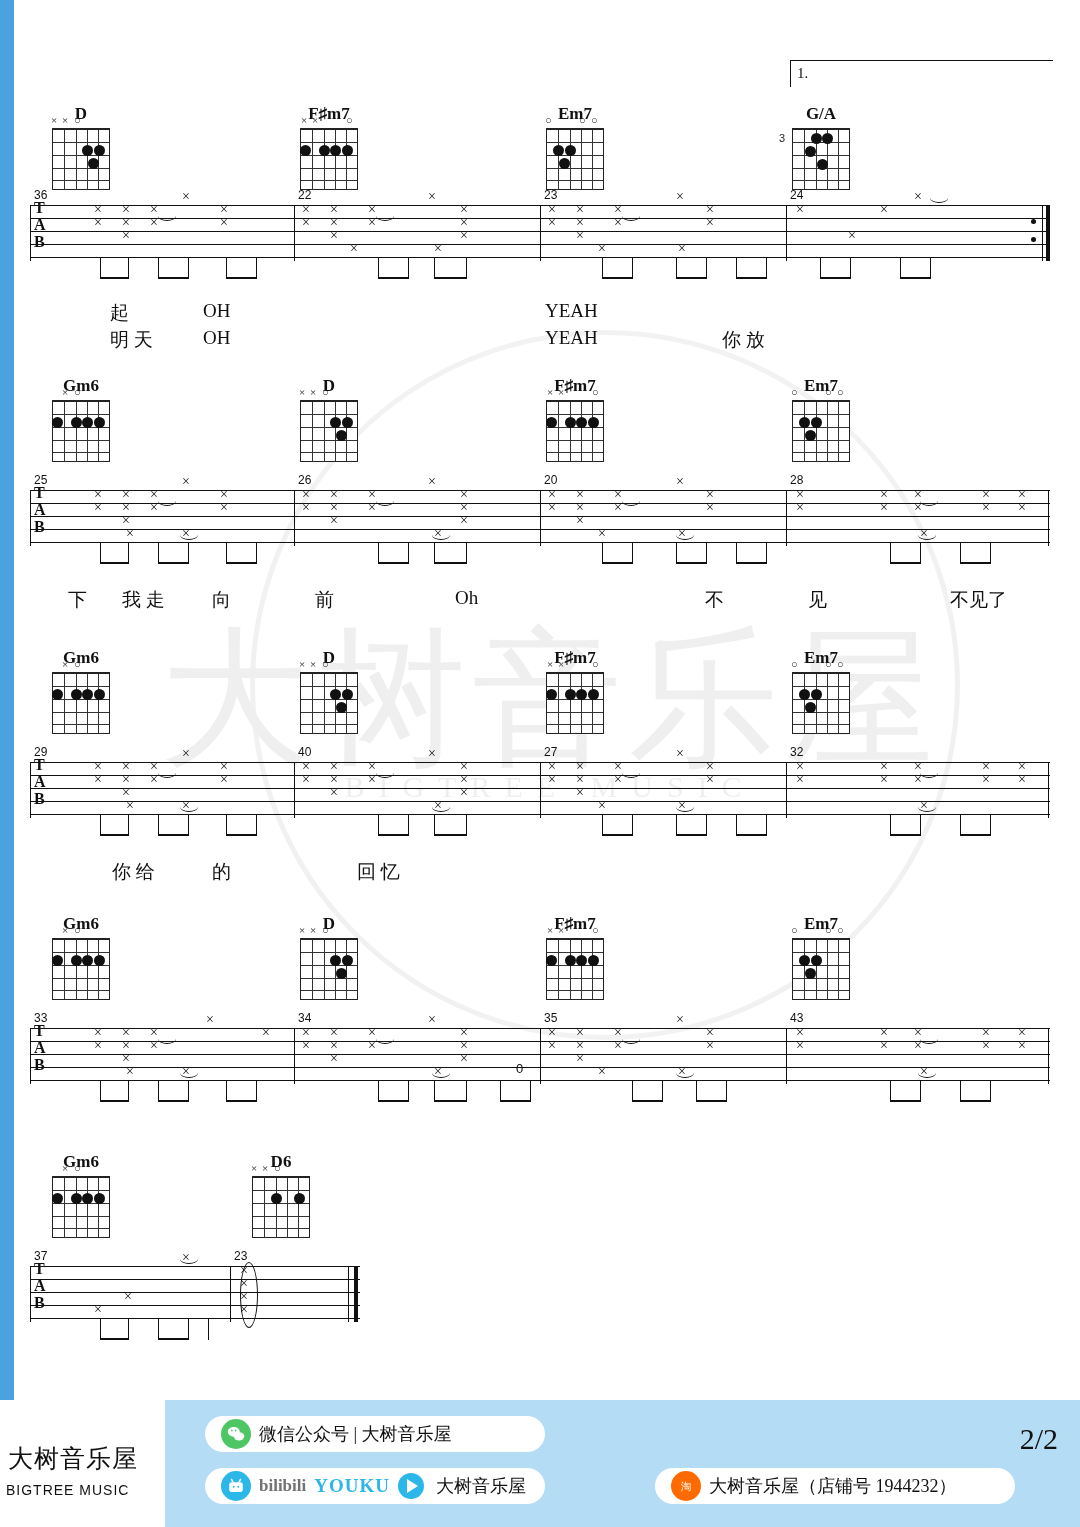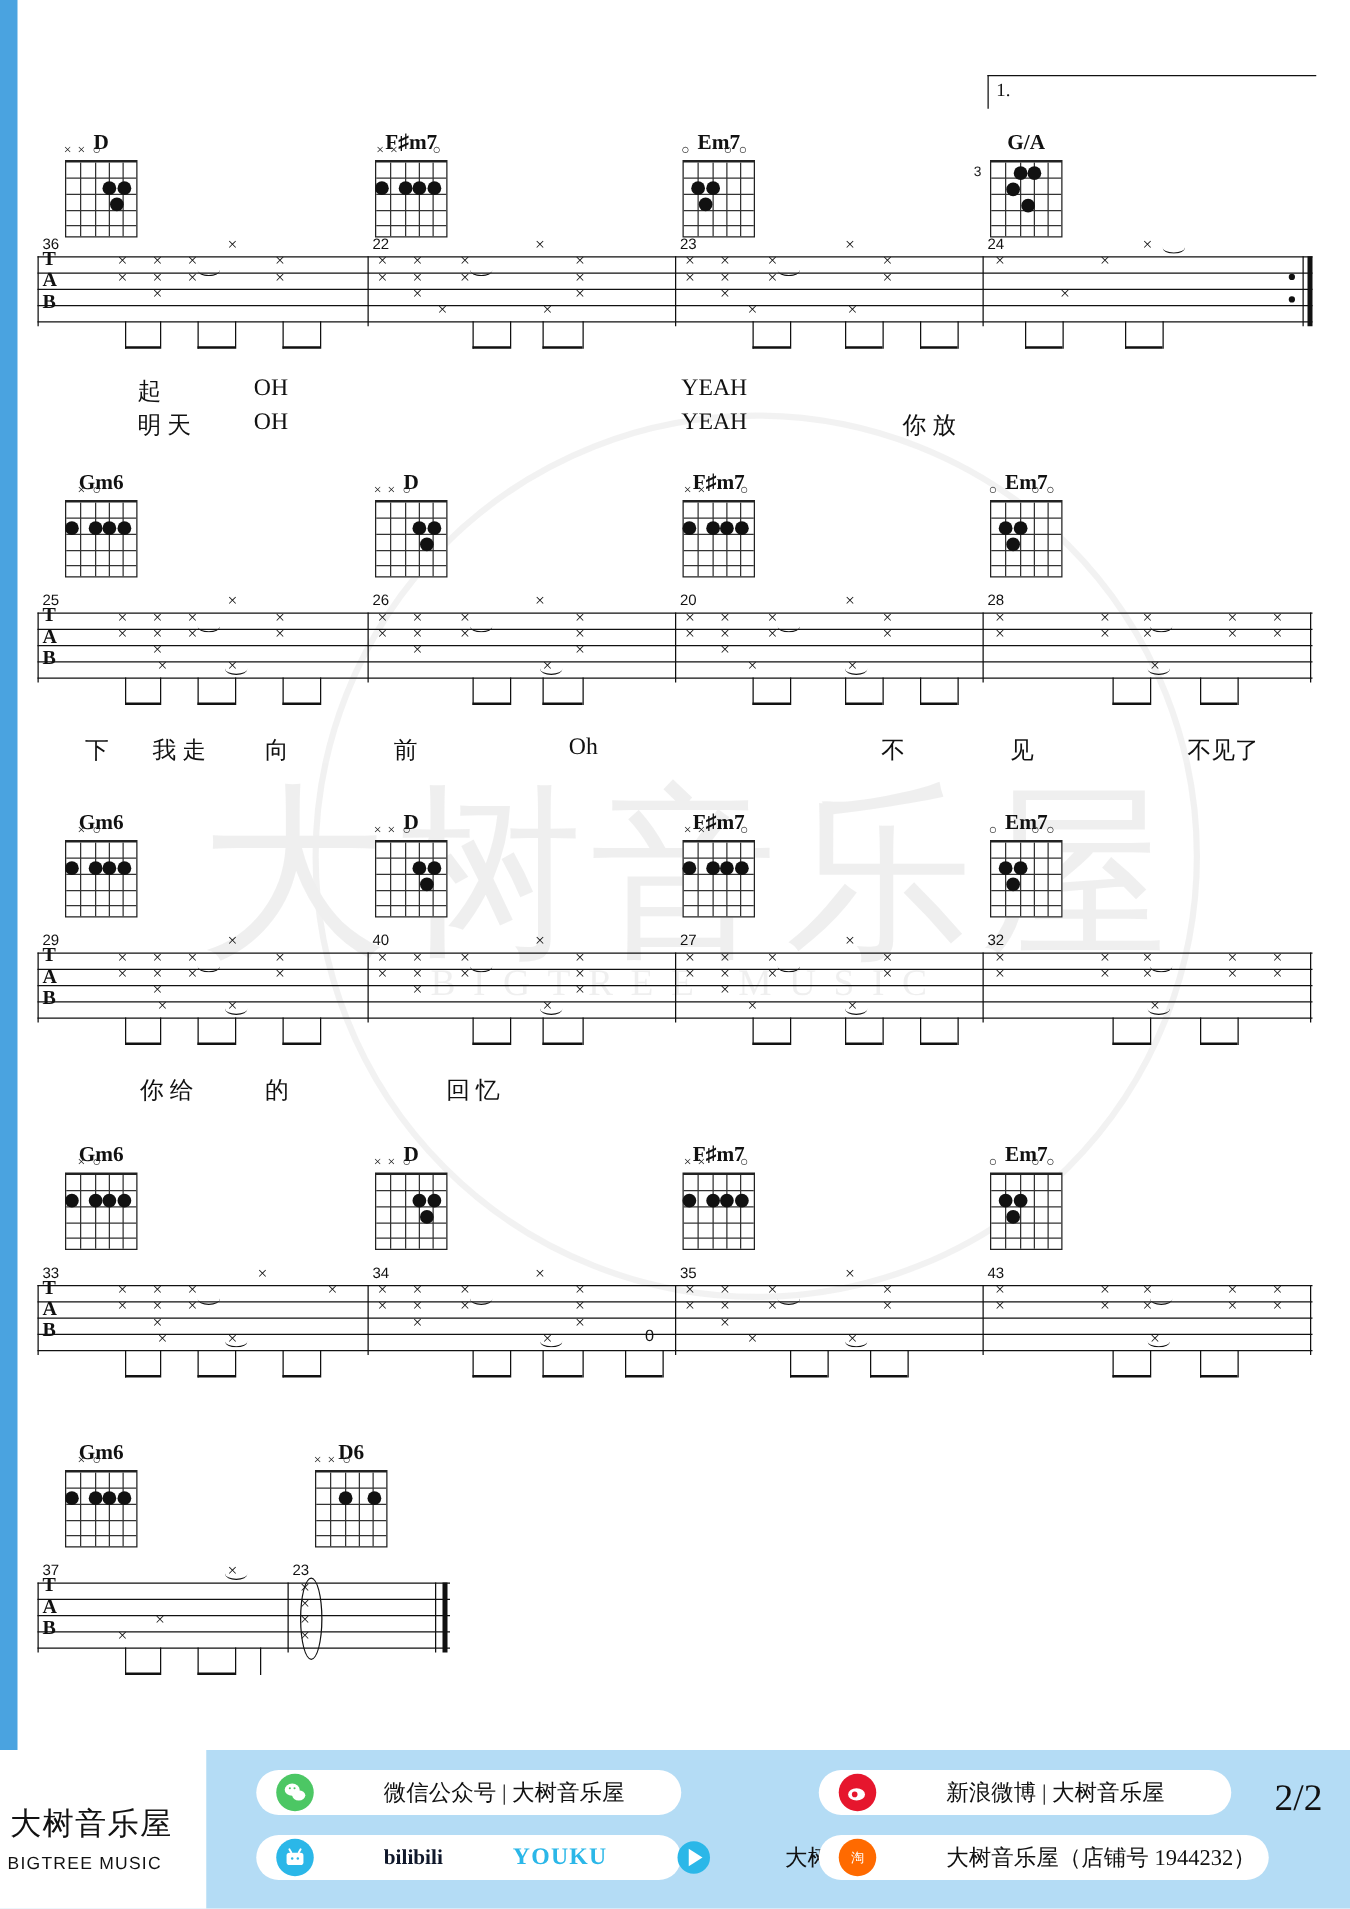--- a/index.html
+++ b/index.html
@@ -73,25 +73,25 @@
   .strum{position:absolute;border:1.6px solid #111;border-radius:50%;width:16px;height:64px;}
 
   
   .footer{position:absolute;left:0;bottom:0;width:1080px;height:127px;background:#b4dcf5;}
   .footer-left{position:absolute;left:0;top:0;width:165px;height:127px;background:#ffffff;}
   .brand-cn{position:absolute;left:8px;top:42px;font-size:25px;color:#111;font-family:"Liberation Serif", serif;letter-spacing:1px;}
   .brand-en{position:absolute;left:6px;top:82px;font-size:14px;color:#111;letter-spacing:1px;}
   .pill{
     position:absolute;height:36px;border-radius:18px;background:#fff;
     display:flex;align-items:center;padding:0 16px;box-sizing:border-box;
-    font-size:18px;color:#111;font-family:"Liberation Serif", serif;white-space:nowrap;gap:48px;
+    font-size:18px;color:#111;font-family:"Liberation Serif", serif;white-space:nowrap;
   }
   .circ{width:30px;height:30px;border-radius:50%;display:inline-flex;align-items:center;justify-content:center;margin-right:8px;flex:none;}
   .pagenum{position:absolute;right:22px;top:22px;font-size:30px;color:#111;font-family:"Liberation Serif", serif;}
-  .bili{display:inline-flex;align-items:center;font-weight:bold;color:#0f172a;font-size:17px;}
+  .bili{display:inline-flex;align-items:center;font-weight:bold;color:#737373;font-size:17px;}
   .youku{color:#2bb7e8;font-weight:bold;font-size:19px;letter-spacing:1px;}
   .playtri{width:0;height:0;border-left:11px solid #fff;border-top:7px solid transparent;border-bottom:7px solid transparent;margin-left:3px;}
 </style>
 </head>
 <body>
 
 <div class="page">
 
   <div class="left-bar"></div>
 
@@ -1020,29 +1020,20 @@
           </svg>
       </span>
       <span class="bili">bilibili</span>
       <span class="youku" style="margin-left:8px">YOUKU</span>
       <span class="circ" style="background:#2bb7e8;margin-left:8px;width:26px;height:26px;">
         <span class="playtri"></span>
       </span>
       <span style="margin-left:4px">大树音乐屋</span>
     </div>
 
-    <div class="pill" style="left:655px;top:16px;width:330px;">
-      <span class="circ" style="background:#e6162d;">
-        <svg width="18" height="18" viewBox="0 0 24 24">
-            <ellipse cx="11" cy="14" rx="9" ry="6.5" fill="#fff"></ellipse>
-            <circle cx="9" cy="14" r="3" fill="#e6162d"></circle>
-          </svg>
-      </span>
-      <span>新浪微博 | 大树音乐屋</span>
-    </div>
 
     <div class="pill" style="left:655px;top:68px;width:360px;">
       <span class="circ" style="background:#ff6a00;">
         <svg width="18" height="18" viewBox="0 0 24 24">
             <text x="12" y="17" font-size="14" text-anchor="middle" fill="#fff" font-family="DejaVu Sans">淘</text>
           </svg>
       </span>
       <span>大树音乐屋（店铺号 1944232）</span>
     </div>
 

